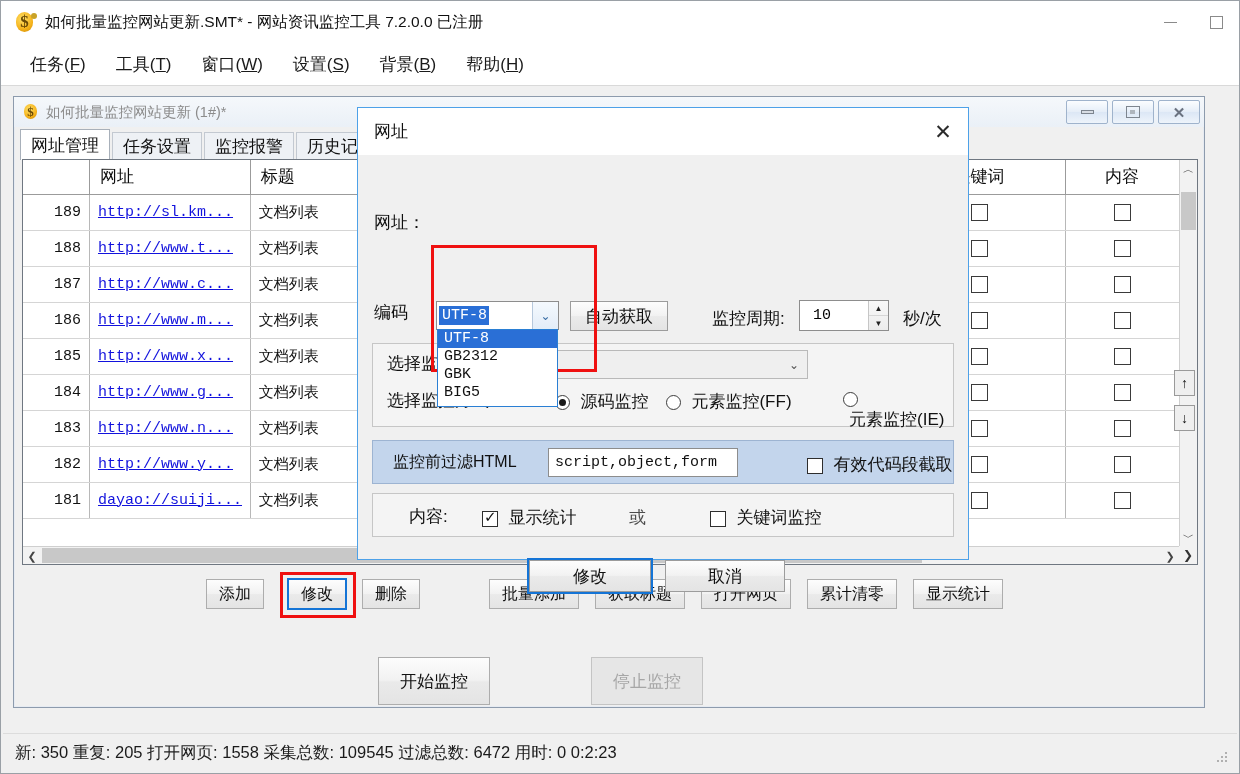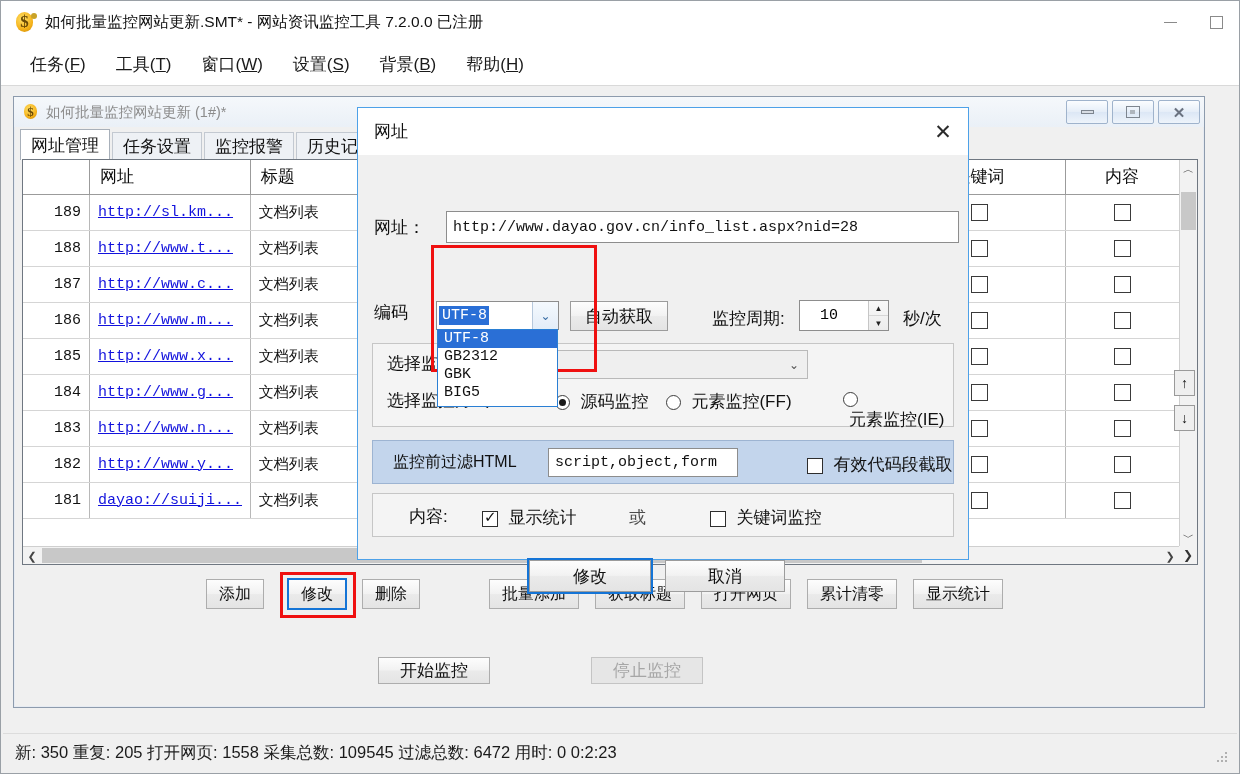--- a/index.html
+++ b/index.html
@@ -228,21 +228,21 @@
     border: 3px solid #ef1010;
     pointer-events: none;
   }
   .btn.focus {
     outline: 2px solid #1474d6;
     outline-offset: -1px;
   }
 
   .runrow { position:absolute; left: 8px; top: 560px; width: 1176px; height: 40px; }
   .btn-big {
-    position:absolute; top:0; height: 27px; width: 112px;
+    position:absolute; top:0; height: 48px; width: 112px;
     border: 1px solid #adadad;
     background: linear-gradient(to bottom,#fdfdfd 0%, #f2f2f2 48%, #eaeaea 52%, #e4e4e4 100%);
     font-size: 17px; color: #111;
     display:flex; align-items:center; justify-content:center;
   }
   .btn-big.disabled { color: #a6a6a6; background:#e6e6e6; border-color:#c4c4c4; }
 
   
   .statusbar {
     position: absolute; left: 2px; bottom: 2px;
@@ -320,21 +320,21 @@
   .btn-dlg {
     border:1px solid #9c9c9c;
     background: linear-gradient(to bottom,#fdfdfd 0%, #f2f2f2 48%, #eaeaea 52%, #e4e4e4 100%);
     font-size: 17px; color:#111;
     display:flex; align-items:center; justify-content:center;
   }
   .spin {
     border:1px solid #8d8d8d; background:#fff; position:relative;
     display:flex; align-items:center;
   }
-  .spin .sv { font-family:"Liberation Mono", monospace; font-size:15px; padding-left:20px; }
+  .spin .sv { font-family:"Liberation Mono", monospace; font-size:15px; padding-left:13px; }
   .spin .sb {
     position:absolute; right:0; top:0; bottom:0; width:20px;
     border-left:1px solid #c6c6c6;
     background: linear-gradient(to bottom,#f8f8f8,#ececec);
     display:flex; flex-direction:column;
   }
   .spin .sb div { flex:1; display:flex; align-items:center; justify-content:center; font-size:8px; color:#222;}
   .spin .sb div:first-child { border-bottom:1px solid #d6d6d6;}
 
   .group {
@@ -597,23 +597,20 @@
       <span class="dlg-title-text">网址</span>
       <div class="dlg-close">
           <span>✕</span>
         </div>
     </div>
 
     <div class="dlg-body">
 
       <div class="fld-row" style="left:16px; top:56px;">
         <span class="fld-label" style="width:72px">网址：</span>
-        <span class="txt" style="width:513px; height:32px;">
-            <span>http://www.dayao.gov.cn/info_list.aspx?nid=28</span>
-          </span>
       </div>
 
 
       <div class="fld-row" style="left:16px; top:146px;">
         <span class="fld-label" style="width:58px">编码</span>
       </div>
       <div class="combo" style="position:absolute; left:78px; top:146px; width:123px; height:29px;">
         <span class="val">UTF-8</span>
         <span class="caret">⌄</span>
       </div>

